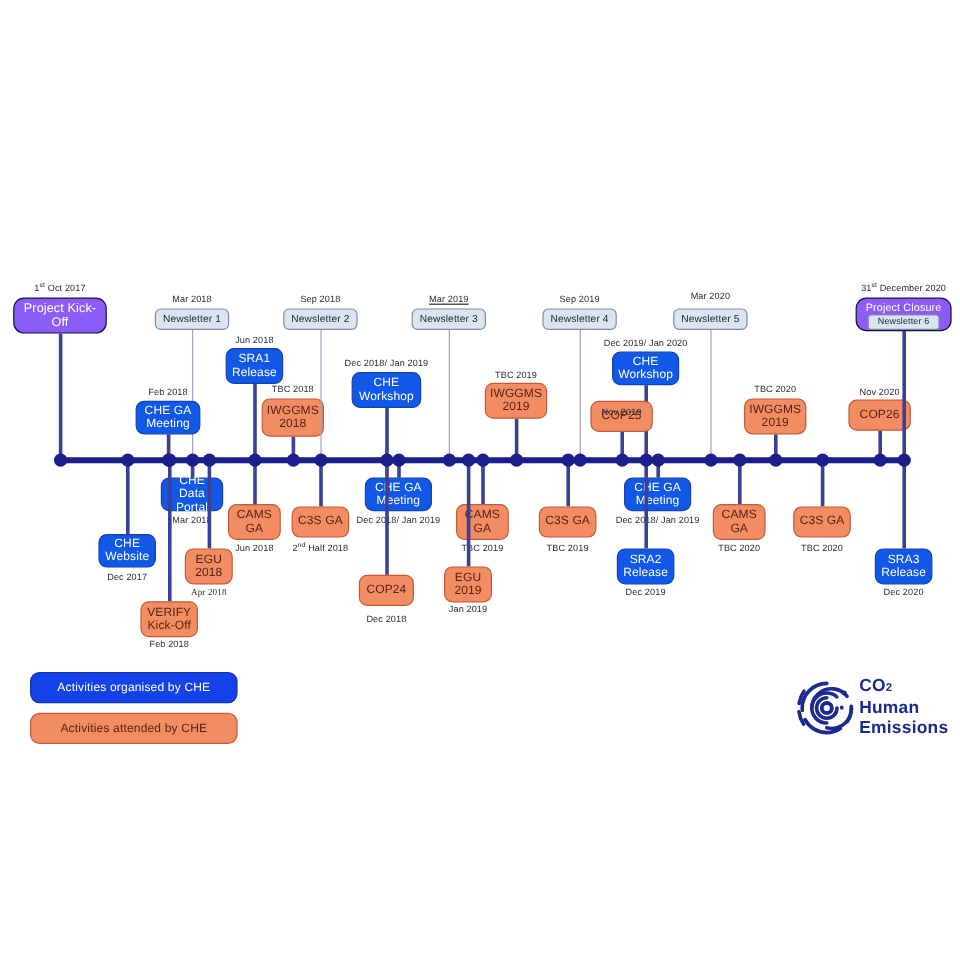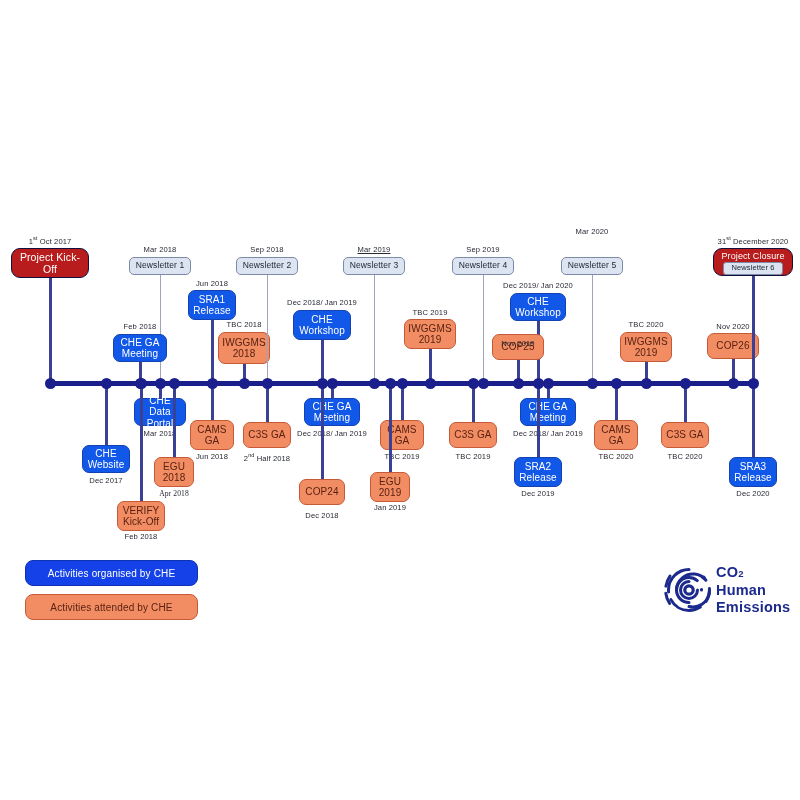--- a/index.html
+++ b/index.html
@@ -62,21 +62,21 @@
     color:#ffffff;
     font-size:10px;
   }
   .node.orange{
     background:#F18C63;
     border:1.2px solid #C65A38;
     color:#5A2212;
     font-size:10px;
   }
   .node.navy{
-    background:#b91c1c;
+    background:#8b5cf6;
     border:1.2px solid #11103F;
     color:#ffffff;
     font-size:10.5px;
     border-radius:9px;
   }
   .node.news{
     background:#DCE4F2;
     border:1px solid #7C8BA8;
     color:#1d2430;
     font-size:8.5px;
@@ -161,21 +161,21 @@
       <div class="cap" style="left: 423px; width: 120px; top: 245px;">Sep 2019</div>
       <div class="stem" style="left: 538px; top: 321px; height: 62px;"></div>
       <div class="node blue" style="left: 510px; top: 293px; width: 56px; height: 28px;"><span>CHE
 Workshop</span></div>
       <div class="cap" style="left: 478px; width: 120px; top: 281px;">Dec 2019/ Jan 2020</div>
       <div class="stem" style="left: 518px; top: 360px; height: 23px;"></div>
       <div class="node orange" style="left: 492px; top: 334px; width: 52px; height: 26px;"><span>COP25</span></div>
       <div class="cap" style="left: 458px; width: 120px; top: 323px; margin-top: 16px;">Nov 2019</div>
       <div class="stem thin" style="left: 592px; top: 275px; height: 108px;"></div>
       <div class="node news" style="left: 561px; top: 257px; width: 62px; height: 18px;"><span>Newsletter 5</span></div>
-      <div class="cap" style="left: 532px; width: 120px; top: 227px; text-align: center;">Mar 2020</div>
+      <div class="cap" style="left: 532px; width: 120px; top: 242px; text-align: center;">Mar 2020</div>
       <div class="stem" style="left: 646px; top: 362px; height: 21px;"></div>
       <div class="node orange" style="left: 620px; top: 332px; width: 52px; height: 30px;"><span>IWGGMS
 2019</span></div>
       <div class="cap" style="left: 586px; width: 120px; top: 320px;">TBC 2020</div>
       <div class="stem" style="left: 733px; top: 359px; height: 24px;"></div>
       <div class="node orange" style="left: 707px; top: 333px; width: 52px; height: 26px;"><span>COP26</span></div>
       <div class="cap" style="left: 673px; width: 120px; top: 322px;">Nov 2020</div>
       <div class="stem" style="left: 753px; top: 276px; height: 107px;"></div>
       <div class="node navy" style="left: 713px; top: 248px; width: 80px; height: 28px; flex-direction: column; justify-content: flex-start; padding-top: 2px;"><span style="font-size: 9px;">Project Closure</span><span class="node-inner" style="display: block; margin-top: 1px; background: rgb(220, 228, 242); border: 1px solid rgb(124, 139, 168); color: rgb(29, 36, 48); font-size: 7.5px; border-radius: 3px; padding: 1px 8px; line-height: 1.1;">Newsletter 6</span></div>
       <div class="cap" style="left: 693px; width: 120px; top: 235px;">31<sup>st</sup> December 2020</div>

